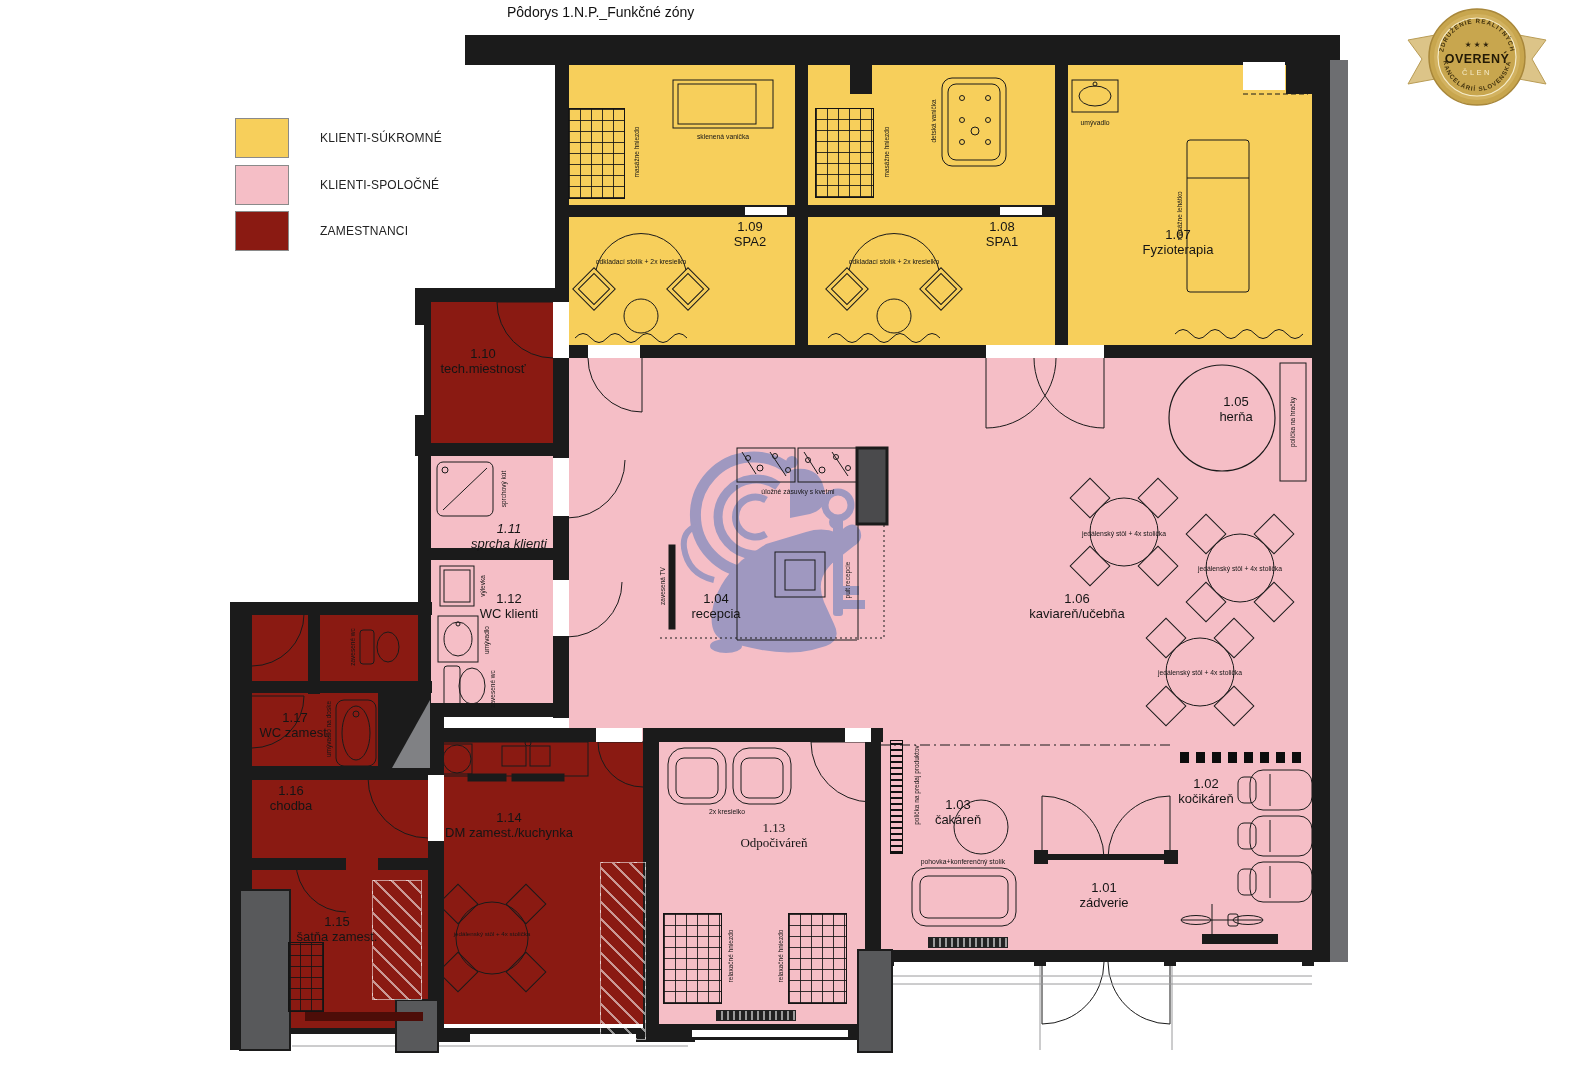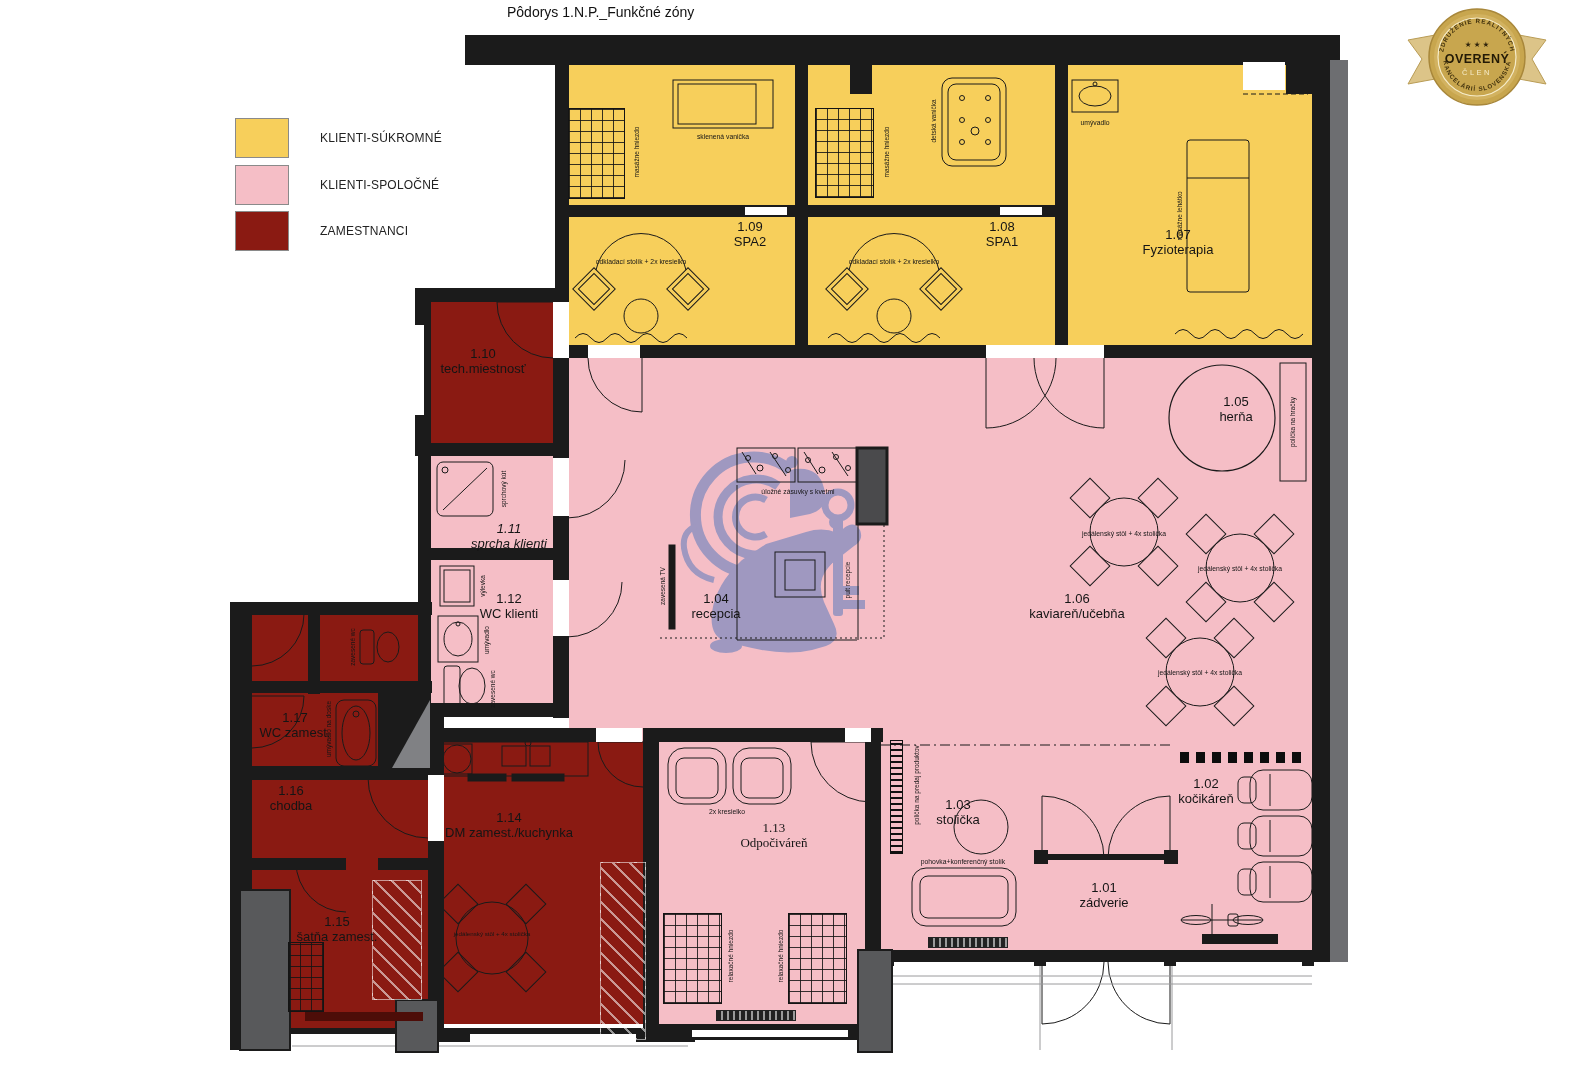--- a/index.html
+++ b/index.html
@@ -432,21 +432,21 @@
   <div class="rlabel" style="left:716px;top:606px;">
       <div>1.04</div>
       <div>recepcia</div>
     </div>
   <div class="rlabel" style="left:1077px;top:606px;">
       <div>1.06</div>
       <div>kaviareň/učebňa</div>
     </div>
   <div class="rlabel" style="left:958px;top:812px;">
       <div>1.03</div>
-      <div>stolička</div>
+      <div>čakáreň</div>
     </div>
   <div class="rlabel" style="left:1104px;top:895px;">
       <div>1.01</div>
       <div>zádverie</div>
     </div>
   <div class="rlabel" style="left:1206px;top:791px;">
       <div>1.02</div>
       <div>kočikáreň</div>
     </div>
   <div class="rlabel" style="left:774px;top:835px;font-family:Liberation Serif, serif;">

